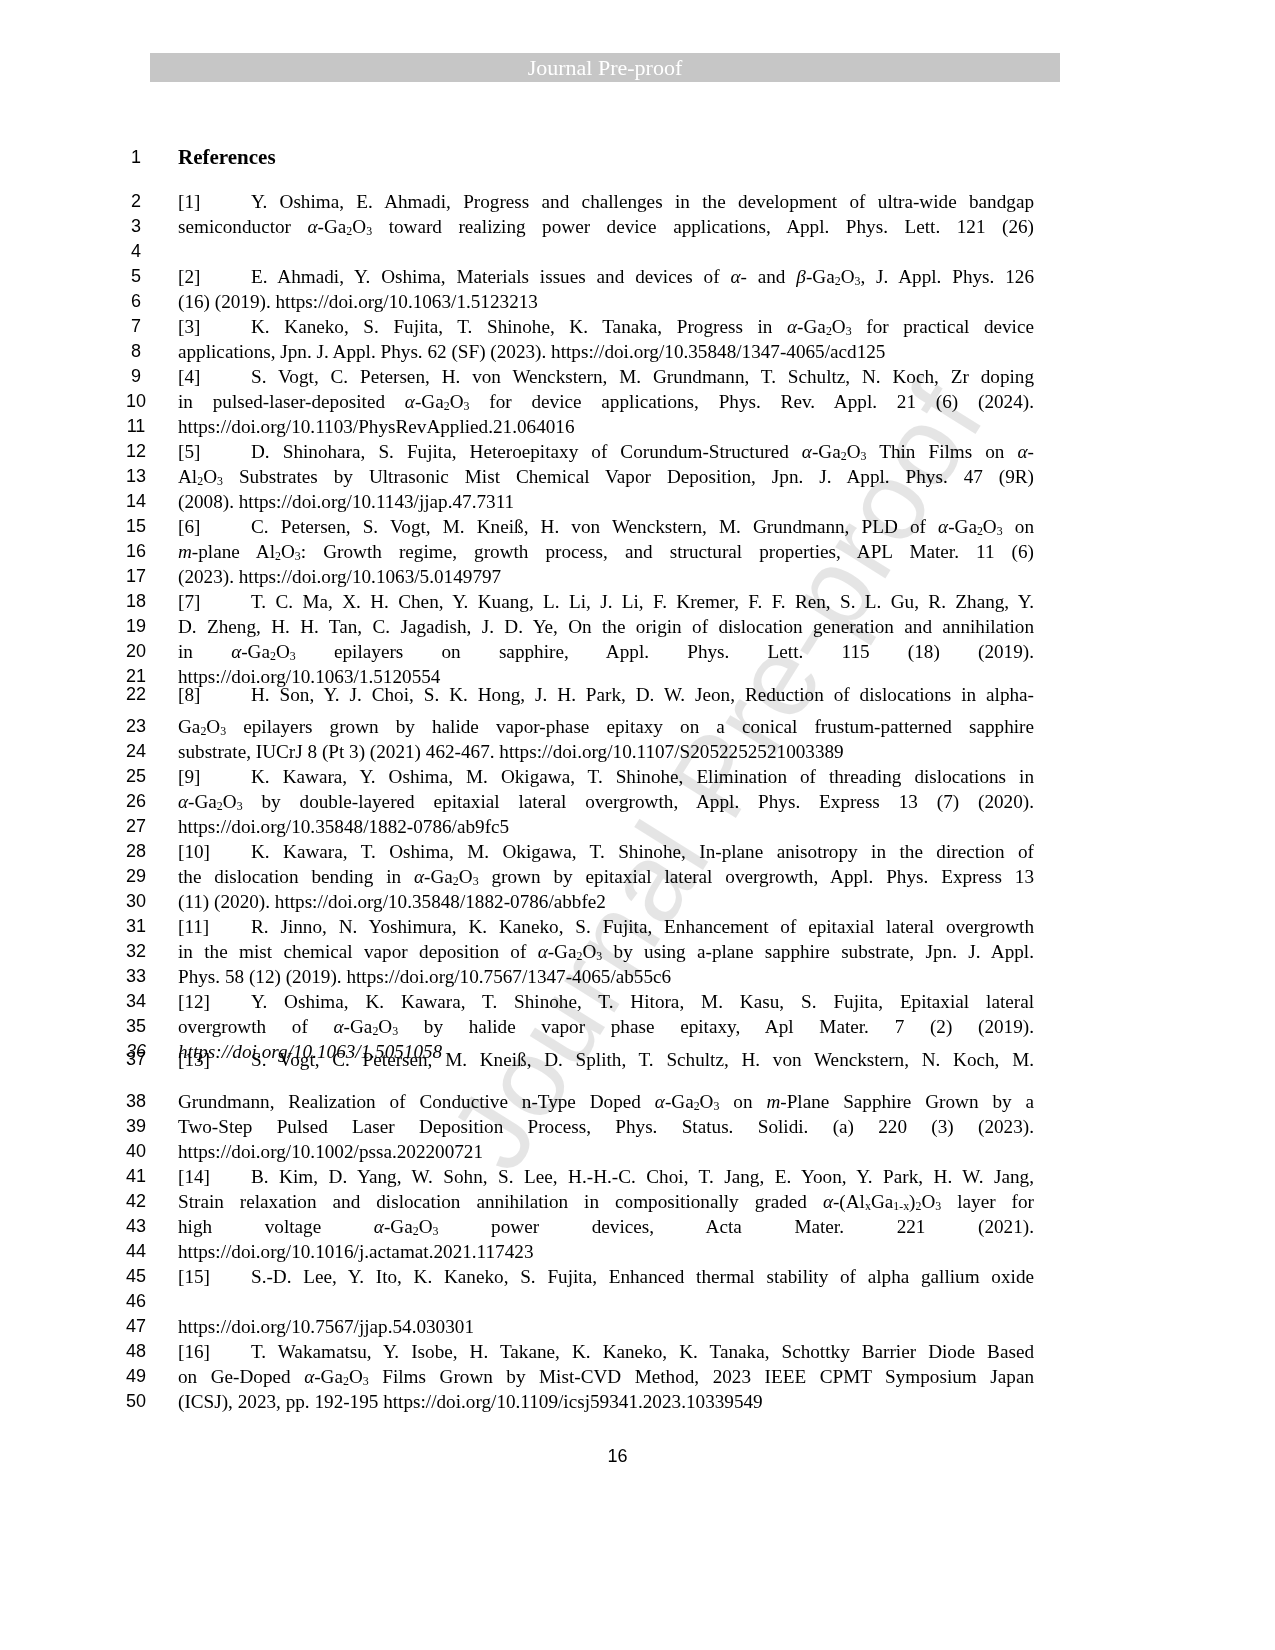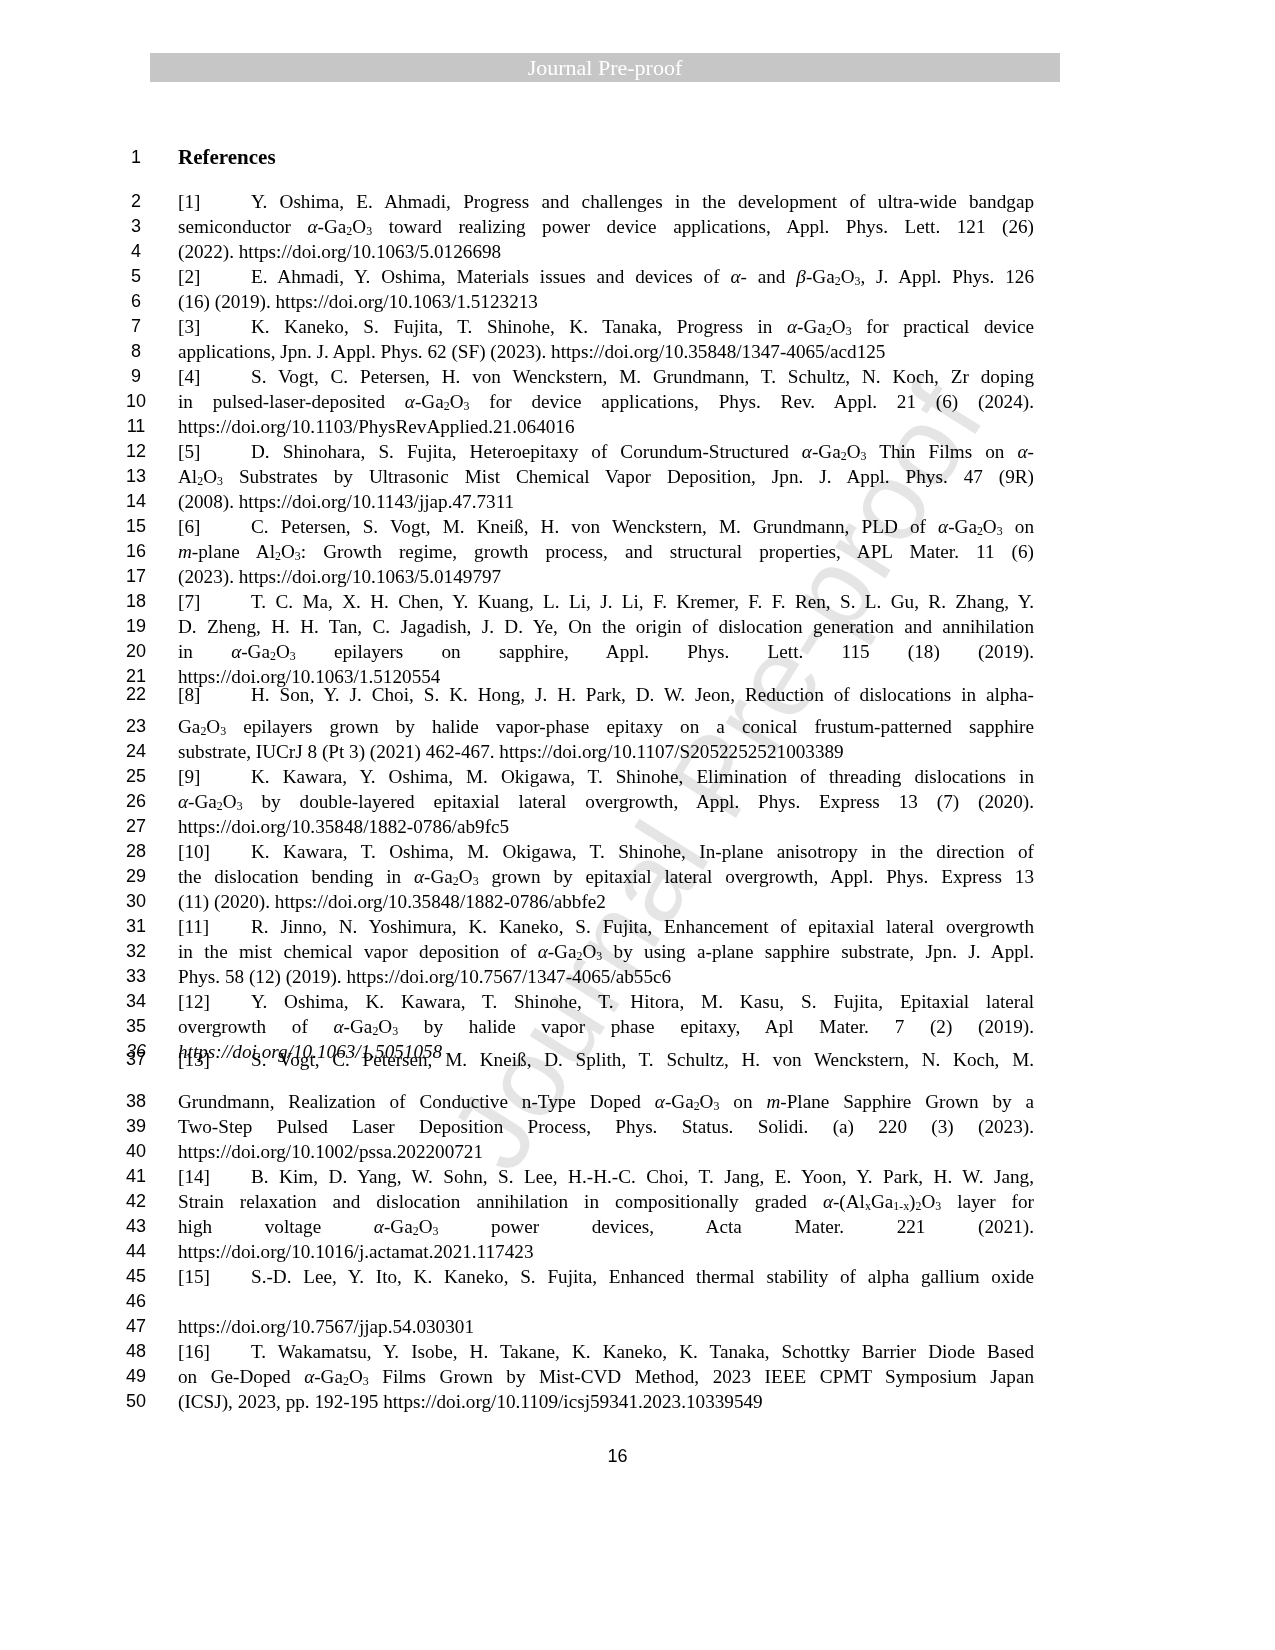--- a/index.html
+++ b/index.html
@@ -41,21 +41,20 @@
     <div class="line" style="top: 189px;">
       <span class="ln">2</span>
       <span class="txt justify"><span class="refnum">[1]</span><span>Y. Oshima, E. Ahmadi, Progress and challenges in the development of ultra-wide bandgap</span></span>
     </div>
     <div class="line" style="top: 214px;">
       <span class="ln">3</span>
       <span class="txt justify"><span>semiconductor </span><i class="g">α</i><span>-Ga</span><sub>2</sub><span>O</span><sub>3</sub><span> toward realizing power device applications, Appl. Phys. Lett. 121 (26)</span></span>
     </div>
     <div class="line" style="top: 239px;">
       <span class="ln">4</span>
-      <span class="txt"><span>(2022). https://doi.org/10.1063/5.0126698</span></span>
     </div>
     <div class="line" style="top: 264px;">
       <span class="ln">5</span>
       <span class="txt justify"><span class="refnum">[2]</span><span>E. Ahmadi, Y. Oshima, Materials issues and devices of </span><i class="g">α</i><span>- and </span><i class="g">β</i><span>-Ga</span><sub>2</sub><span>O</span><sub>3</sub><span>, J. Appl. Phys. 126</span></span>
     </div>
     <div class="line" style="top: 289px;">
       <span class="ln">6</span>
       <span class="txt"><span>(16) (2019). https://doi.org/10.1063/1.5123213</span></span>
     </div>
     <div class="line" style="top: 314px;">

